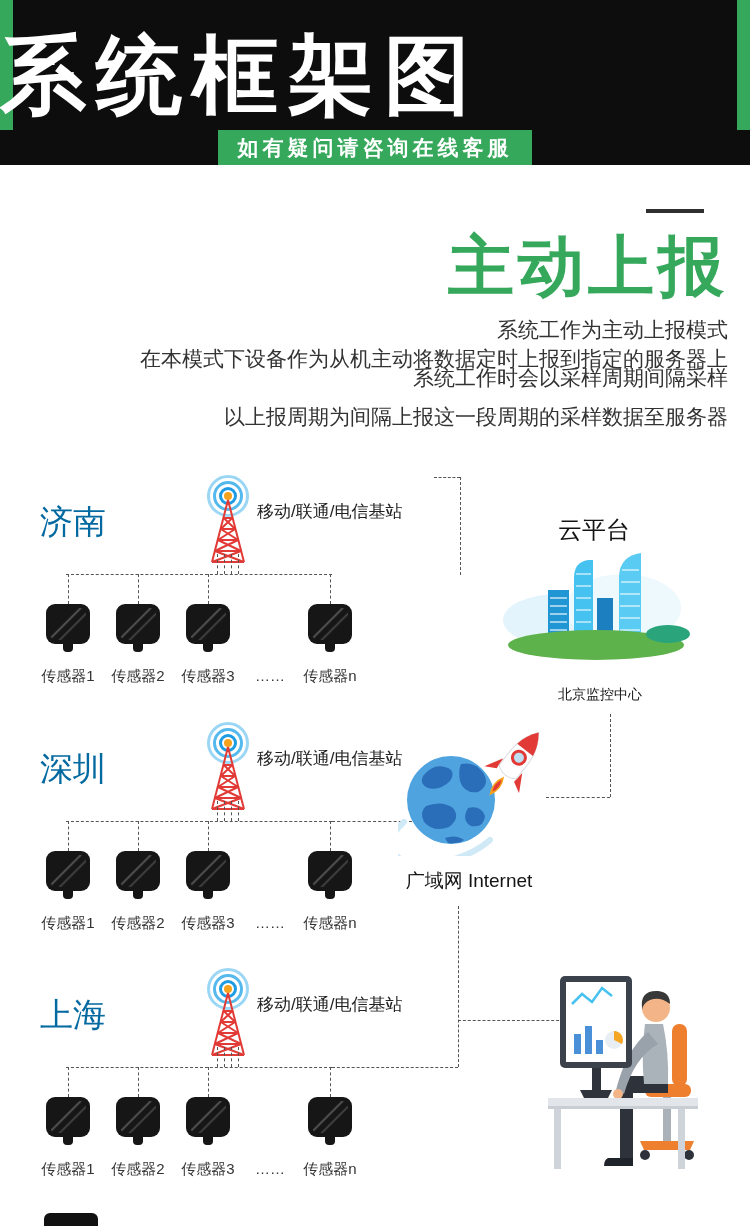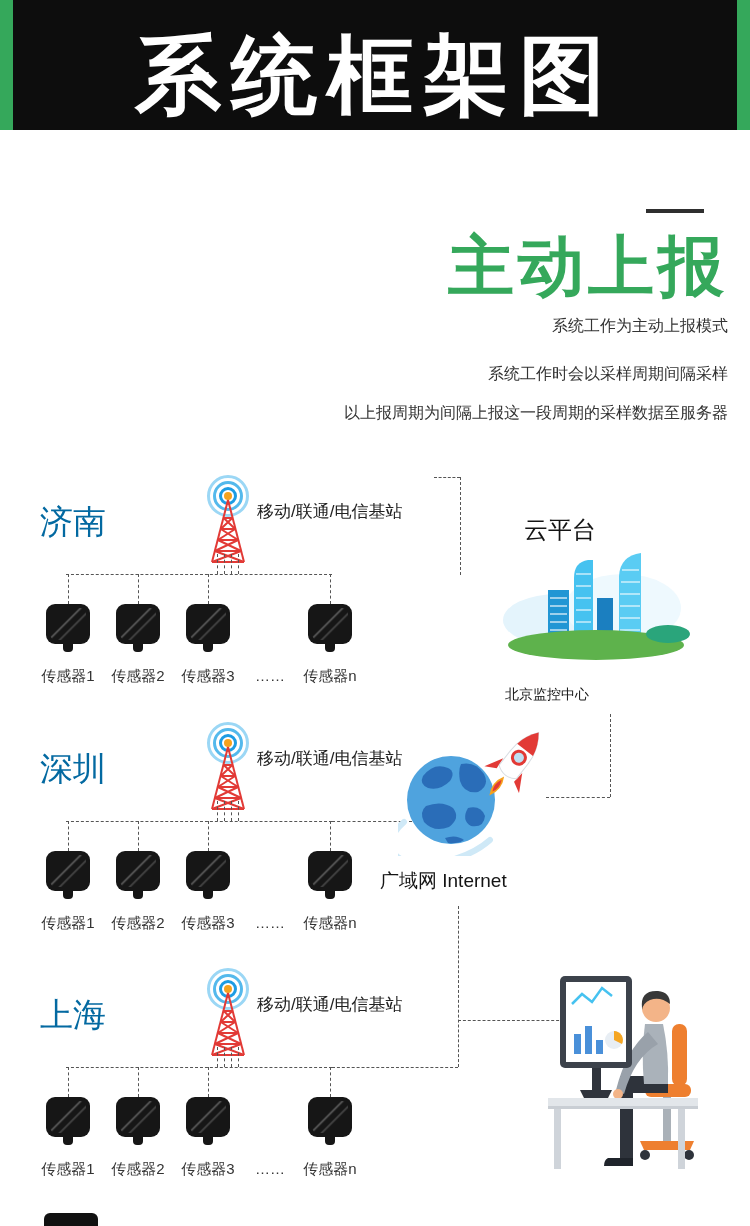--- a/index.html
+++ b/index.html
@@ -4,48 +4,48 @@
 <style>
   :root { --green:#35a85b; --ink:#0d0d0d; }
   * { margin:0; padding:0; box-sizing:border-box; }
   body { background:#ffffff; }
   .page { position:relative; width:750px; height:1226px; background:#fff; overflow:hidden;
           font-family:"Liberation Sans","DejaVu Sans",sans-serif; color:#222; }
 
   .header { position:absolute; left:0; top:0; width:750px; height:130px; background:var(--ink); }
   .edge { position:absolute; top:0; width:13px; height:130px; background:var(--green); }
   .edge.left { left:0; } .edge.right { right:0; }
-  .title { position:absolute; left:0; top:18px; width:100%; text-align:center;
+  .title { position:absolute; left:0; top:18px; width:100%; text-align:left;
            font-size:86px; font-weight:900; color:#fff; letter-spacing:10px; white-space:nowrap; }
   .banner { position:absolute; left:0; top:130px; width:750px; height:35px; background:var(--ink); }
   .banner-green { position:absolute; left:218px; top:0; width:314px; height:35px; background:var(--green);
                   color:#fff; font-size:21px; font-weight:bold; letter-spacing:4px;
                   text-align:center; line-height:35px; white-space:nowrap; }
 
   .accent { position:absolute; right:46px; top:209px; width:58px; height:4px; background:#2f2f2f; }
   .headline { position:absolute; right:22px; top:222px; font-size:66px; font-weight:bold;
               color:var(--green); letter-spacing:4px; white-space:nowrap; }
-  .intro-line { position:absolute; right:22px; font-size:16px; color:#333; white-space:nowrap; }
+  .intro-line { position:absolute; right:22px; font-size:21px; color:#333; white-space:nowrap; }
 
   .city-label { position:absolute; left:40px; font-size:33px; color:#0369a1; white-space:nowrap;font-family:Liberation Mono, monospace; }
   .station-label { position:absolute; left:257px; font-size:17px; color:#222; white-space:nowrap; }
   .tower { position:absolute; width:84px; height:92px; }
 
   .dash-h { position:absolute; border-top:1px dashed #555; height:0; }
   .dash-v { position:absolute; border-left:1px dashed #555; width:0; }
 
   .sensor { position:absolute; width:44px; height:40px; background:#161616; border-radius:9px; }
   .sensor::before { content:""; position:absolute; inset:4px; border-radius:6px;
       background:linear-gradient(135deg, transparent 42%, #5c5c5c 45%, transparent 49%,
                                  transparent 58%, #474747 61%, transparent 65%); }
   .sensor::after { content:""; position:absolute; left:17px; bottom:-8px; width:10px; height:9px;
                    background:#161616; border-radius:0 0 4px 4px; }
   .sensor-label { position:absolute; width:64px; text-align:center; font-size:15px; color:#333; white-space:nowrap; }
 
-  .side-label { position:absolute; text-align:left; color:#141414; white-space:nowrap; }
+  .side-label { position:absolute; text-align:center; color:#141414; white-space:nowrap; }
   .svg-abs { position:absolute; }
   .rocket { transform:rotate(38deg); }
   .next-partial { position:absolute; left:44px; top:1213px; width:54px; height:13px;
                   background:#111; border-radius:6px 6px 0 0; }
 </style>
 </head>
 <body>
 
 <svg width="0" height="0" style="position:absolute" aria-hidden="true">
   <defs>
@@ -71,24 +71,28 @@
   </defs>
 </svg>
 
 <div class="page">
 
   <div class="header">
     <div class="edge left"></div>
     <div class="edge right"></div>
     <h1 class="title">系统框架图</h1>
   </div>
+  <div class="banner">
+    <div class="banner-green">如有疑问请咨询在线客服</div>
+  </div>
 
   <div class="accent"></div>
   <h2 class="headline">主动上报</h2>
   <div class="intro-line" style="top:316px">系统工作为主动上报模式</div>
+  <div class="intro-line" style="top:345px">在本模式下设备作为从机主动将数据定时上报到指定的服务器上</div>
   <div class="intro-line" style="top:364px">系统工作时会以采样周期间隔采样</div>
   <div class="intro-line" style="top:403px">以上报周期为间隔上报这一段周期的采样数据至服务器</div>
 
   <div>
     <div class="city-label" style="top:500px">济南</div>
     <svg class="tower" style="left:186px;top:474px" viewBox="0 0 84 92">
         <use href="#tower-shape" xlink:href="#tower-shape"></use>
       </svg>
     <div class="station-label" style="top:500px">移动/联通/电信基站</div>
     <div class="dash-h" style="left:434px;top:477px;width:26px"></div>

